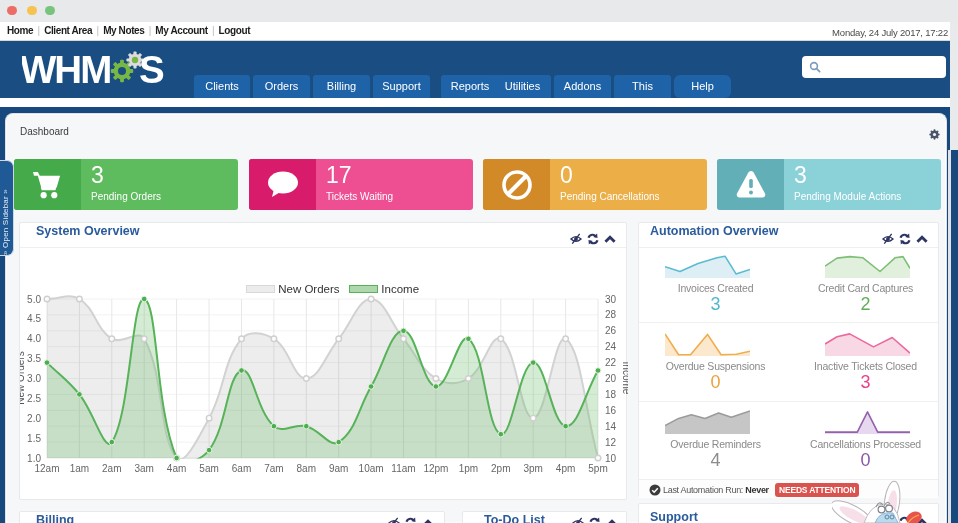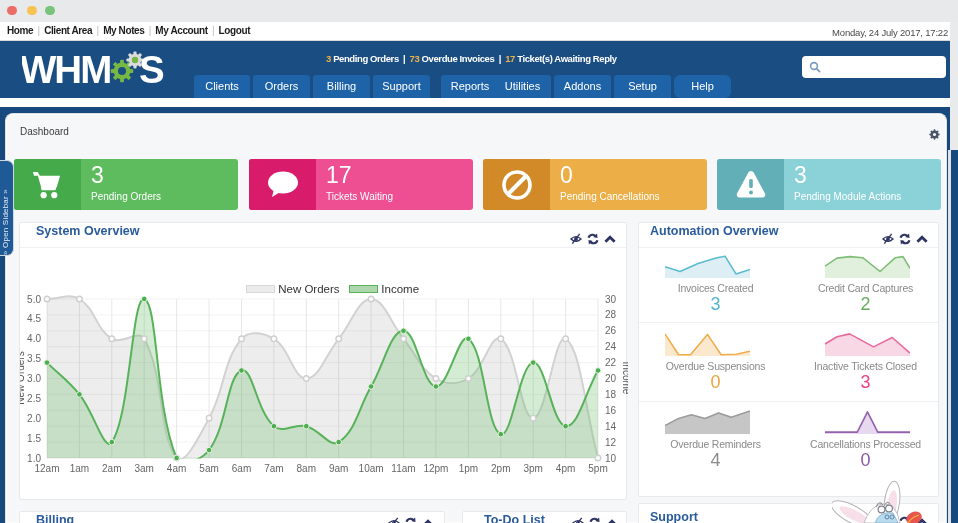--- a/index.html
+++ b/index.html
@@ -92,36 +92,35 @@
             <rect x="-1.6" y="5.0" width="3.2" height="3.6" rx="1"></rect>
             <rect x="-8.6" y="-1.6" width="3.6" height="3.2" rx="1"></rect>
             <rect x="5.0" y="-1.6" width="3.6" height="3.2" rx="1"></rect>
           </g>
         </g>
       </g>
       <circle r="3.2" fill="#76b843"></circle>
     </g>
     <text x="117" y="34" font-family="Liberation Sans, sans-serif" font-size="38.5" font-weight="bold" fill="#ffffff">S</text>
   </svg>
-  <div id="notif"><b>3</b> Pending Orders <span style="padding:0 2px;">|</span> <b>73</b> Overdue Invoices <span style="padding:0 2px;">|</span> <b>17</b> Ticket(s) Awaiting Reply</div>
   <div id="search">
       <svg style="position:absolute;left:7px;top:5px;" width="12" height="12" viewBox="0 0 12 12">
         <circle cx="5" cy="5" r="3.4" fill="none" stroke="#7a9cc0" stroke-width="1.6"></circle>
         <line x1="7.6" y1="7.6" x2="10.6" y2="10.6" stroke="#7a9cc0" stroke-width="1.8" stroke-linecap="round"></line>
       </svg>
     </div>
   <div id="tabs">
     <div class="tab" style="left:0px; width:56px;">Clients</div>
     <div class="tab" style="left:59px; width:57px;">Orders</div>
     <div class="tab" style="left:119px; width:57px;">Billing</div>
     <div class="tab" style="left:179px; width:57px;">Support</div>
     <div class="tab" style="left:239px; width:58px;margin-left:8px;">Reports</div>
     <div class="tab" style="left:300px; width:57px;">Utilities</div>
     <div class="tab" style="left:360px; width:57px;">Addons</div>
-    <div class="tab" style="left:420px; width:57px;">Setup</div>
+    <div class="tab" style="left:420px; width:57px;">This</div>
     <div class="tab" style="left:480px; width:57px;border-radius:6px;">Help</div>
   </div>
 </div>
 <div class="abs" id="strip"></div>
 <div class="abs" id="bluewrap">
   <div id="content"></div>
 </div>
 <div class="abs" id="gutter"></div>
 <div class="abs" id="gutter2"></div>
 <div class="abs" id="sidetab">
@@ -377,20 +376,28 @@
   <div class="acell-label" style="left:0px; top:215px;">Overdue Reminders</div>
   <div class="acell-num" style="left:0px; top:227px; color:#8c8c8c;">4</div>
   <svg style="position:absolute;left:186px;top:187px;" width="85" height="25" viewBox="0 0 85 25">
     <polygon points="0.0,22.1 32.3,22.1 42.5,1.9 52.7,22.1 85.0,22.1 85,24 0,24" fill="#e6d8ee"></polygon>
     <polyline points="0.0,22.1 32.3,22.1 42.5,1.9 52.7,22.1 85.0,22.1" fill="none" stroke="#9561ad" stroke-width="1.6" stroke-linejoin="round"></polyline>
   </svg>
   <div class="acell-label" style="left:150px; top:215px;">Cancellations Processed</div>
   <div class="acell-num" style="left:150px; top:227px; color:#8d56a9;">0</div>
   <div style="position:absolute; left:0; top:99px; width:100%; height:1px; background:#f0f0f0;"></div>
   <div style="position:absolute; left:0; top:178px; width:100%; height:1px; background:#f0f0f0;"></div>
+  <div style="position:absolute; left:0; top:256px; width:100%; height:19px; border-top:1px solid #efefef; background:#fdfdfd;">
+    <svg style="position:absolute;left:10px;top:3.5px;" width="12" height="12" viewBox="0 0 12 12">
+        <circle cx="6" cy="6" r="5.5" fill="#3c3c3c"></circle>
+        <path d="M3.2,6.2 L5.2,8.2 L8.8,4.2" stroke="#fff" stroke-width="1.5" fill="none"></path>
+      </svg>
+    <span style="position:absolute; left:24px; top:4.5px; font-size:9px; letter-spacing:-0.3px; color:#555;">Last Automation Run: <b style="color:#333;">Never</b></span>
+    <span style="position:absolute; left:136px; top:3px; background:#d9534f; color:#fff; font-size:8.5px; font-weight:bold; letter-spacing:-0.2px; padding:2px 4px; border-radius:3px;">NEEDS ATTENTION</span>
+  </div>
 </div>
 <div class="panel" style="left:19px; top:511px; width:426px; height:30px; border-radius:2px 2px 0 0;">
   <div class="phead" style="border-bottom:none;">
       <span class="pt">Billing</span>
       <span class="picons" style="top:3px;"><svg width="46" height="12" viewBox="0 0 50 13">
 <g stroke="#2e3463" fill="none">
 <path d="M1,6.5 Q6.5,1.5 12,6.5 Q6.5,11.5 1,6.5 Z" stroke-width="1.4"></path>
 <circle cx="6.5" cy="6.5" r="2.1" fill="#2e3463" stroke="none"></circle>
 <line x1="2.5" y1="11.5" x2="10.5" y2="1" stroke-width="1.5"></line>
 <path d="M20.2,5.2 A4.3,4.3 0 0 1 28.3,4.4" stroke-width="2.4"></path>

